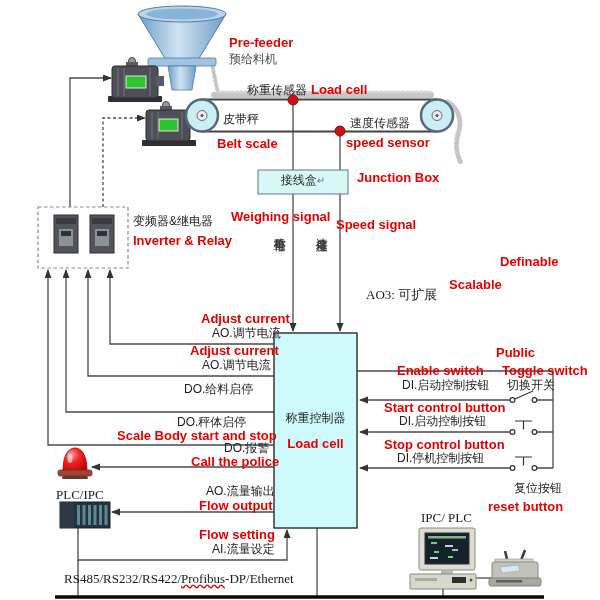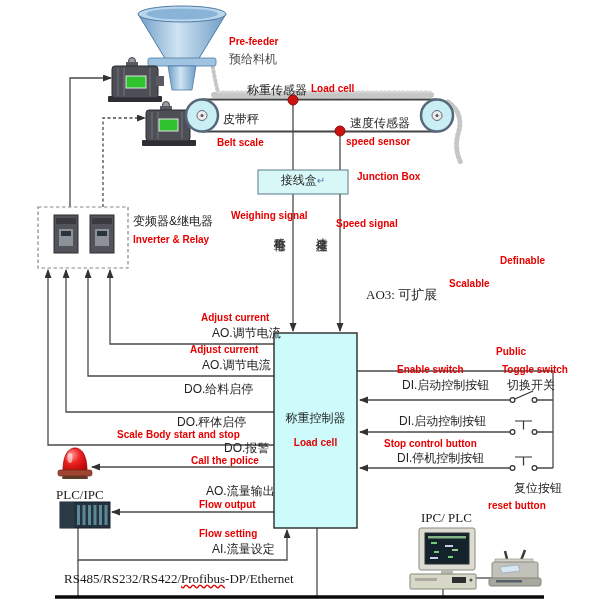--- a/index.html
+++ b/index.html
@@ -1,21 +1,21 @@
 <!DOCTYPE html>
 <html><head>
 <meta charset="utf-8">
 <style>
   html,body{margin:0;padding:0;background:#fff;}
   #stage{position:relative;width:600px;height:600px;background:#ffffff;overflow:hidden;
          font-family:"Liberation Sans",sans-serif;border-bottom:1px solid #d8d8d8;}
   #wires{position:absolute;left:0;top:0;}
   .lbl{position:absolute;font-family:"Liberation Sans",sans-serif;font-size:12px;color:#222;
        white-space:nowrap;line-height:1.15;}
-  .red{color:#e60000;font-weight:bold;font-size:10px;}
+  .red{color:#e60000;font-weight:bold;font-size:13px;}
   .gray{color:#4a4a4a;}
   .serif{font-family:"Liberation Serif",serif;font-size:13px;color:#1a1a1a;}
   .vtext{writing-mode:vertical-rl;text-orientation:upright;font-size:12px;color:#333;letter-spacing:1px;}
   .ctr{text-align:center;}
   .wavy{text-decoration:underline;text-decoration-style:wavy;text-decoration-color:#e00000;}
   .mark{color:#4477aa;font-size:10px;}
 </style>
 </head>
 <body>
 
@@ -252,20 +252,21 @@
 <div class="lbl ctr" style="left:274px;top:412px;width:83px">称重控制器</div>
 <div class="lbl red ctr" style="left:274px;top:437px;width:83px">Load cell</div>
 
 <div class="lbl red" style="left:496px;top:346px">Public</div>
 
 <div class="lbl red" style="left:397px;top:364px">Enable switch</div>
 <div class="lbl red" style="left:502px;top:364px">Toggle switch</div>
 <div class="lbl" style="left:402px;top:379px">DI.启动控制按钮</div>
 <div class="lbl" style="left:507px;top:379px">切换开关</div>
 
+<div class="lbl red" style="left:384px;top:401px">Start control button</div>
 <div class="lbl" style="left:399px;top:415px">DI.启动控制按钮</div>
 
 <div class="lbl red" style="left:384px;top:438px">Stop control button</div>
 <div class="lbl" style="left:397px;top:452px">DI.停机控制按钮</div>
 
 <div class="lbl" style="left:514px;top:482px">复位按钮</div>
 <div class="lbl red" style="left:488px;top:500px">reset button</div>
 
 <div class="lbl serif" style="left:421px;top:511px">IPC/ PLC</div>
 

